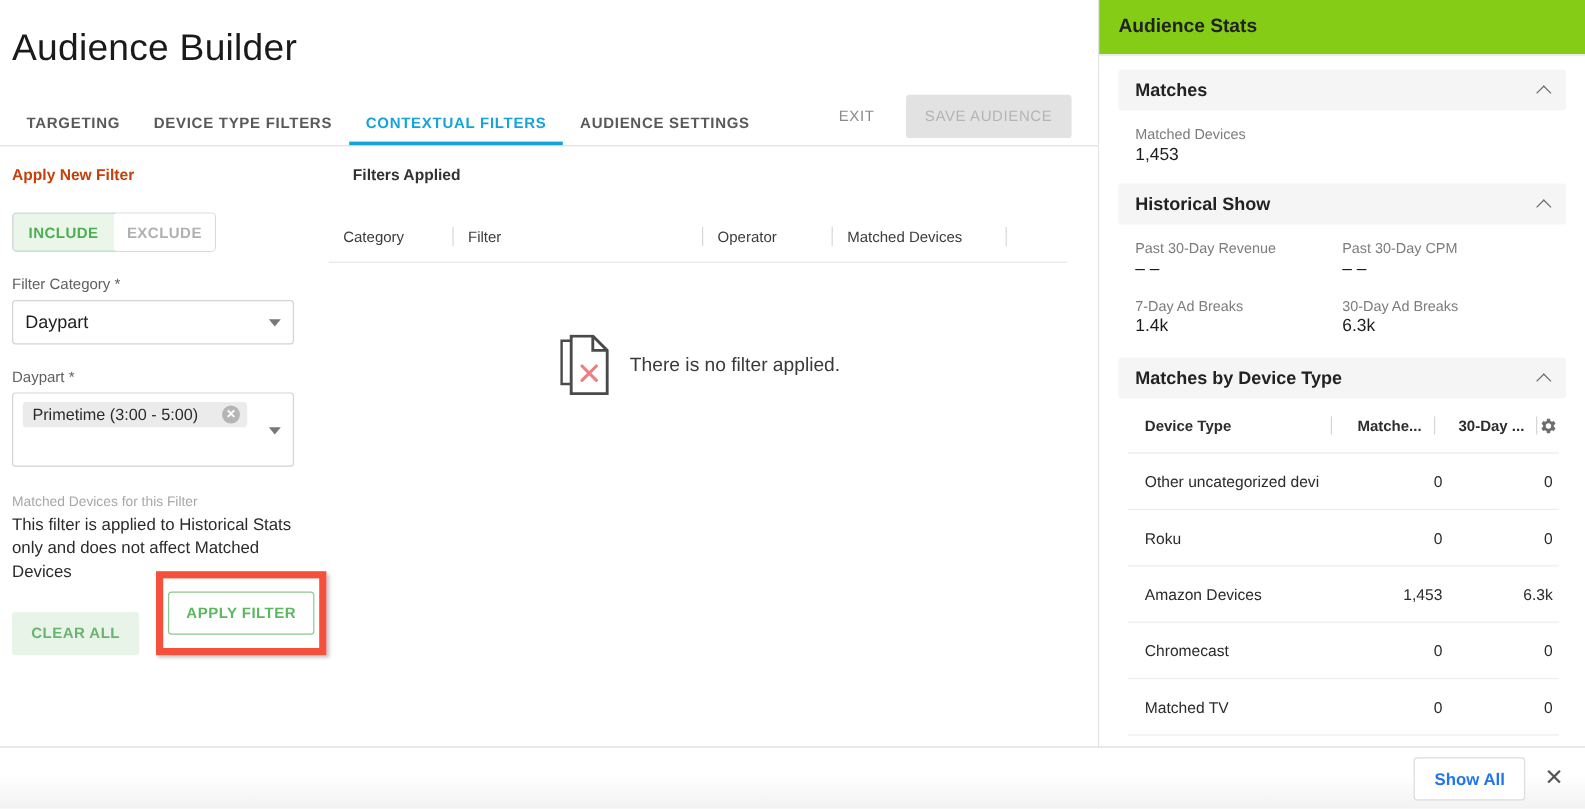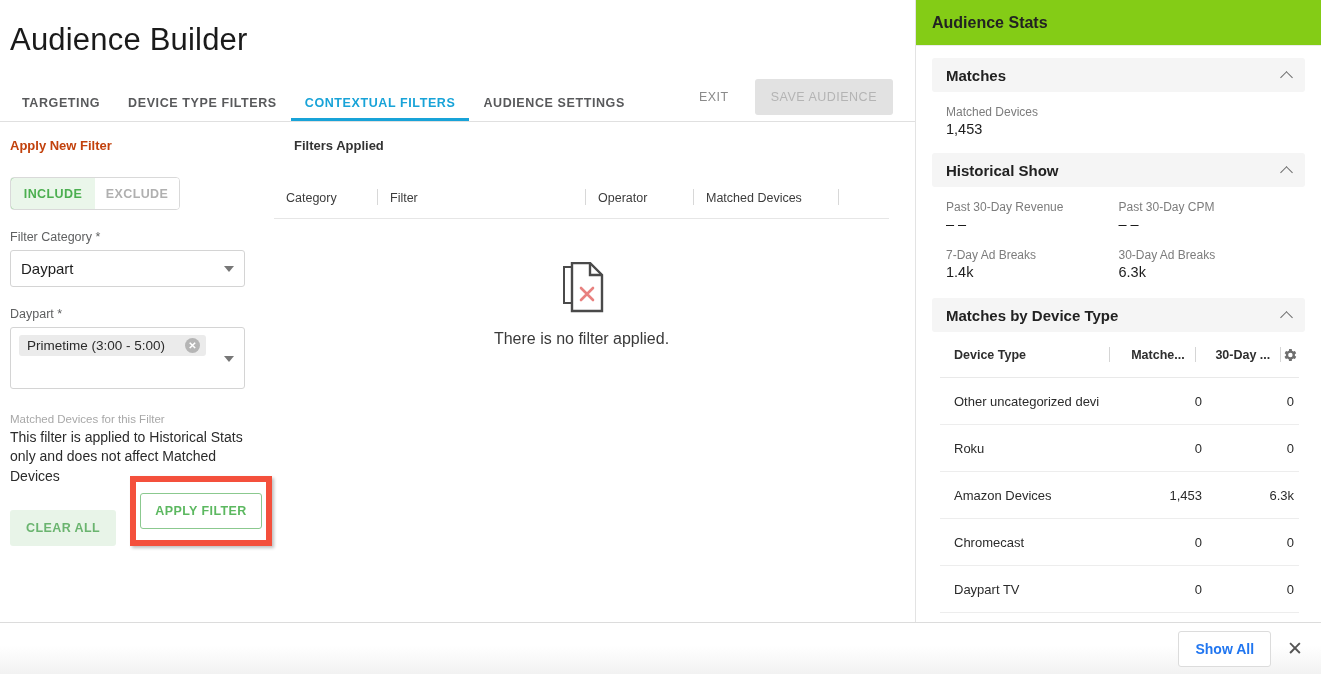--- a/index.html
+++ b/index.html
@@ -117,21 +117,21 @@
 
   
   .applied-pane { flex: 1; padding: 0 20px 0 8px; }
   .applied-heading { font-size: 13px; font-weight: 700; color: #333; padding-left: 20px; }
   .ftable { margin-top: 38px; width: 615px; }
   .fthead { display: flex; align-items: center; font-size: 12.5px;
             color: #3c3c3c; padding-bottom: 13px; border-bottom: 1px solid #e6e6e6; }
   .fth { position: relative; padding-left: 12px; }
   .fth .divider { position: absolute; right: 0; top: -2px; width: 1px;
                   height: 16px; background: #d8d8d8; }
-  .empty-state { height: 172px; display: flex; flex-direction: column;
+  .empty-state { height: 172px; display: flex; flex-direction: row;
                  align-items: center; justify-content: center; gap: 16px; }
   .empty-text { font-size: 16px; color: #3a3a3a; }
 
   
   .sidebar { width: 405px; height: 674px; background: #fff; position: relative; }
   .sb-title {
     height: 46px; background: #84cc16; border-bottom: 1px solid #ebebeb;
     display: flex; align-items: center; padding-left: 16px;
     font-size: 16px; font-weight: 700; color: #222;
   }
@@ -358,21 +358,21 @@
           <div class="dt-c1">Amazon Devices</div>
           <div class="dt-c2">1,453</div>
           <div class="dt-c3">6.3k</div>
         </div>
         <div class="dt-row">
           <div class="dt-c1">Chromecast</div>
           <div class="dt-c2">0</div>
           <div class="dt-c3">0</div>
         </div>
         <div class="dt-row">
-          <div class="dt-c1">Daypart TV</div>
+          <div class="dt-c1">Matched TV</div>
           <div class="dt-c2">0</div>
           <div class="dt-c3">0</div>
         </div>
       </div>
     </div>
   </div>
 
   <div class="bottom-bar">
     <button class="show-all">Show All</button>
     <span class="close-x">✕</span>

